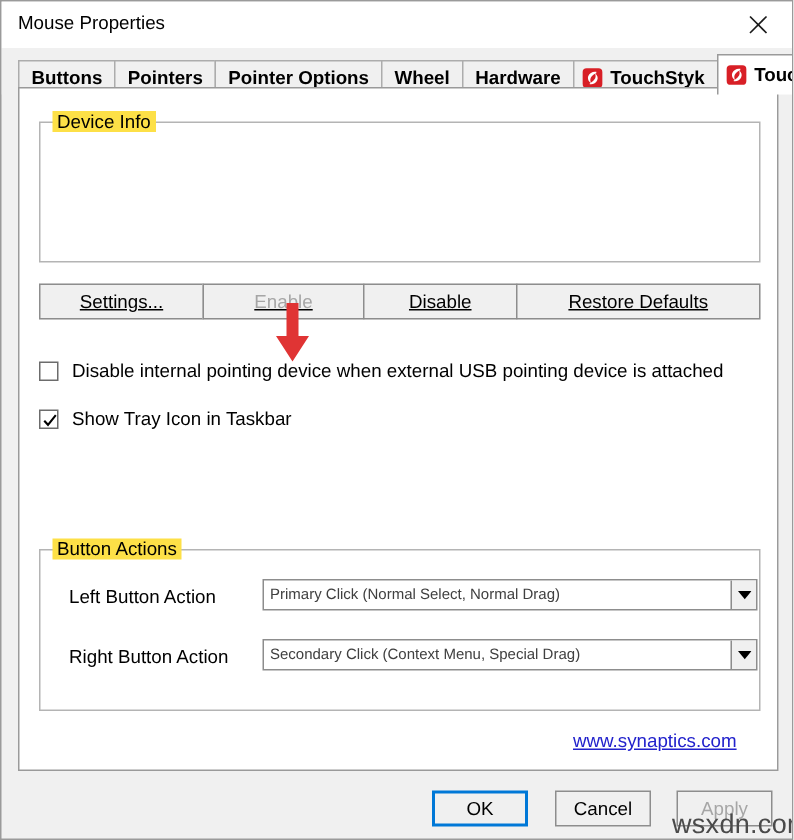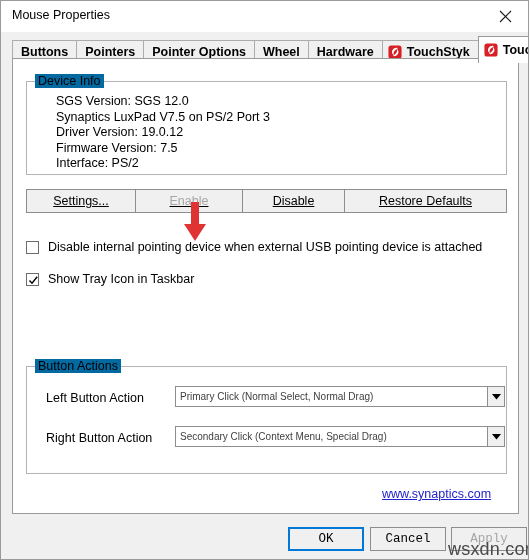--- a/index.html
+++ b/index.html
@@ -117,21 +117,21 @@
   
   .groupbox {
     position: absolute;
     box-sizing: border-box;
     border: 1px solid #b4b4b4;
   }
   .groupbox > .gb-title {
     position: absolute;
     top: -8px;
     left: 8px;
-    background: #0369a1;
+    background: #fde047;
     padding: 0 3px;
     font-size: 12.5px;
     color: #000;
     white-space: nowrap;
   }
 
   #device-info-group {
     left: 13px;
     top: 22px;
     width: 481px;
@@ -284,22 +284,21 @@
     color: #2222cc;
     text-decoration: underline;
     cursor: default;
     white-space: nowrap;
   }
 
   
   .footer-btn {
     position: absolute;
     height: 24px;
-    width: 76px;
-    font-family: Liberation Mono, monospace;
+    width: 64px;
   }
   #btn-ok     { left: 287px; top: 526px; }
   #btn-cancel { left: 369px; top: 526px; }
   #btn-apply  { left: 450px; top: 526px; }
 
   
   #watermark {
     position: absolute;
     left: 447px;
     top: 538px;
@@ -367,27 +366,20 @@
         <span>TouchPad</span>
       </div>
 
     </div>
   </div>
 
   <div class="tabpage">
 
     <div class="groupbox" id="device-info-group">
       <div class="gb-title">Device Info</div>
-      <div class="info-lines">
-        <div>SGS Version: SGS 12.0</div>
-        <div>Synaptics LuxPad V7.5 on PS/2 Port 3</div>
-        <div>Driver Version: 19.0.12</div>
-        <div>Firmware Version: 7.5</div>
-        <div>Interface: PS/2</div>
-      </div>
     </div>
 
     <svg id="red-arrow" viewBox="0 0 30 44">
       <polygon points="11,2 19,2 19,24 26,24 15,41 4,24 11,24" fill="#e03434"></polygon>
     </svg>
 
     <div class="action-row">
       <div class="btn" id="btn-settings">
         <span>Settings...</span>
       </div>

